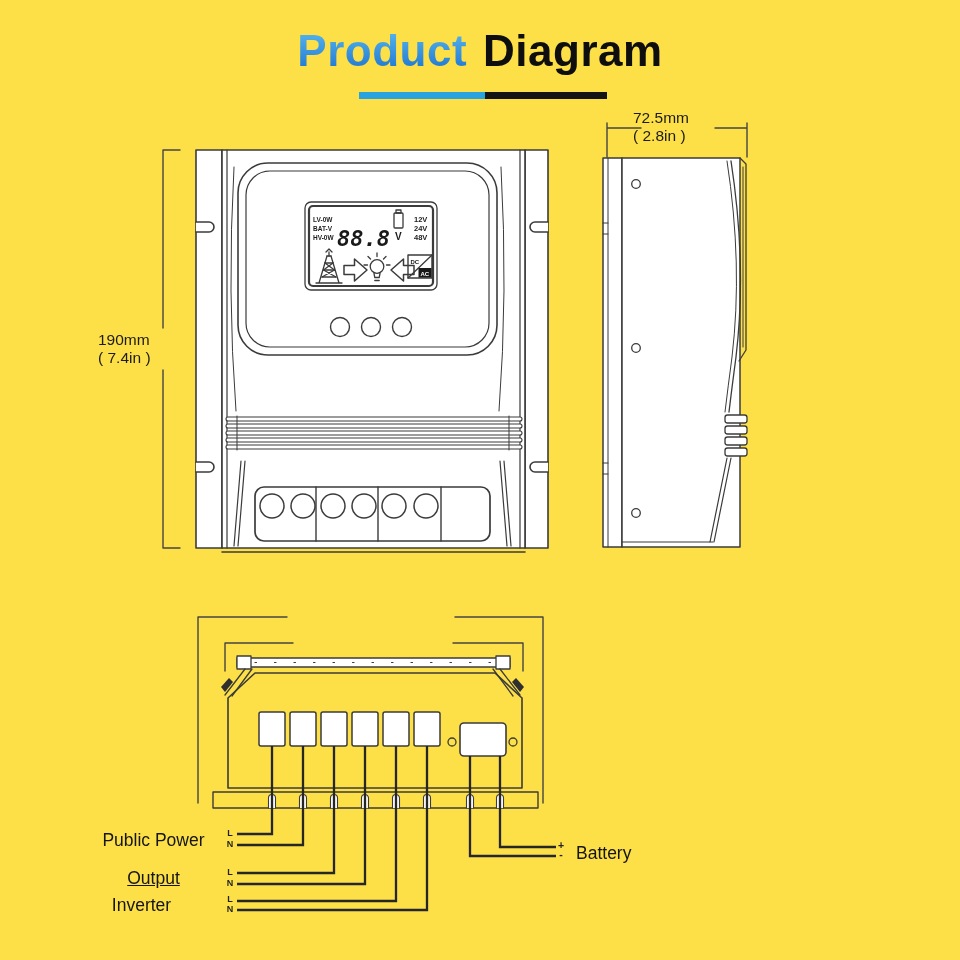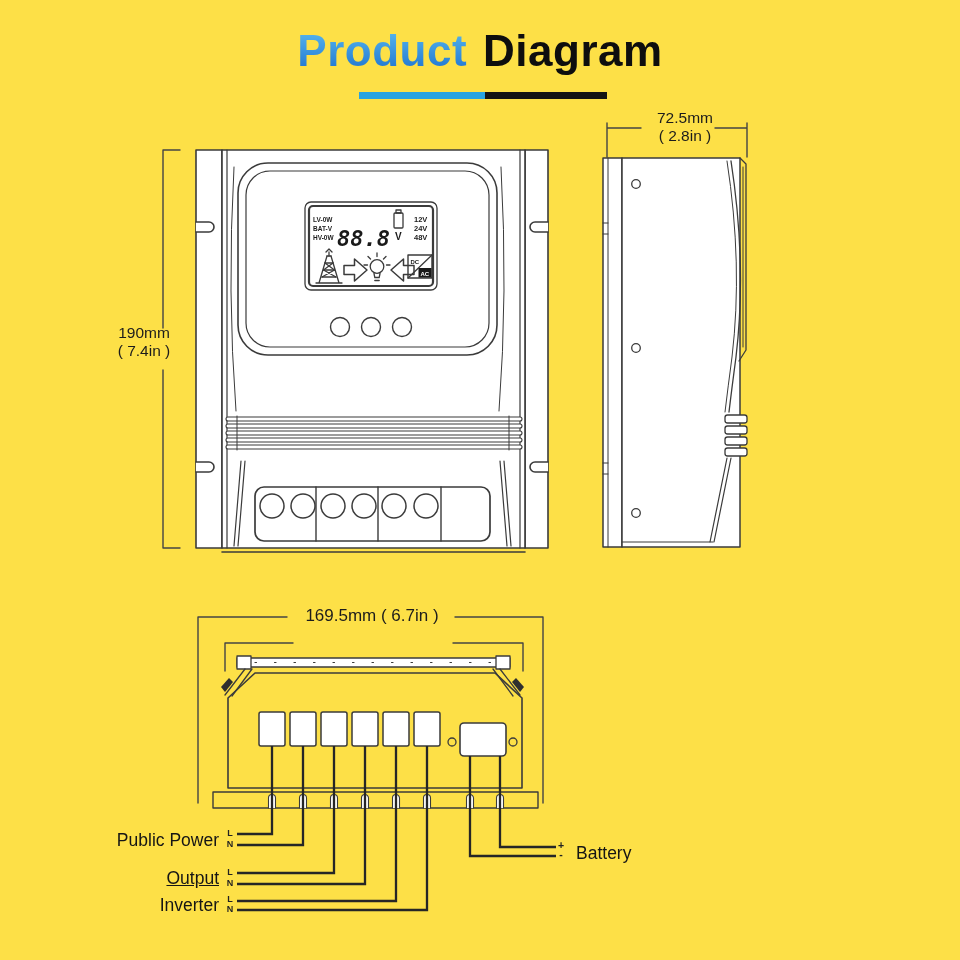--- a/index.html
+++ b/index.html
@@ -9,26 +9,26 @@
   
   .title{position:absolute;top:26px;left:0;width:100%;text-align:center;
          font-size:44px;font-weight:bold;letter-spacing:.5px;}
   .title .w-blue{background:linear-gradient(180deg,#5cbdf0 0%,#1a6fce 100%);
          -webkit-background-clip:text;background-clip:text;color:transparent;}
   .title .w-black{color:#0e0e0e;margin-left:16px;}
   .rule{position:absolute;top:92px;height:7px;}
   .rule.blue{left:359px;width:126px;background:#29a3e0;}
   .rule.black{left:485px;width:122px;background:#141414;}
   
-  .dim{position:absolute;color:#1c1c1c;text-align:center;}
+  .dim{position:absolute;color:#1c1c1c;text-align:left;}
   .dim-2line{font-size:15.5px;line-height:18px;}
   .dim-1line{font-size:17px;line-height:19px;white-space:nowrap;}
   
   .port-label{position:absolute;font-size:17.5px;color:#151515;white-space:nowrap;text-align:center;}
-  .ra{width:131px;text-align:right;}
+  .ra{width:131px;text-align:center;}
   .ln{position:absolute;width:12px;font-size:9px;font-weight:bold;line-height:11px;
       color:#222;text-align:center;}
   .sign{position:absolute;width:12px;font-size:10.5px;font-weight:bold;line-height:8.5px;
       color:#222;text-align:center;}
   svg{overflow:visible;}
   .lcd-s{font-family:"Liberation Sans",sans-serif;font-size:6.5px;font-weight:bold;fill:#1a1a1a;}
   .lcd-digits{font-family:"DejaVu Sans Mono",monospace;font-size:22px;font-weight:bold;
       font-style:italic;fill:#1a1a1a;}
   .lcd-v{font-family:"Liberation Sans",sans-serif;font-size:10px;font-weight:bold;fill:#1a1a1a;}
   .lcd-volt{font-family:"Liberation Sans",sans-serif;font-size:7.5px;font-weight:bold;fill:#1a1a1a;}
@@ -207,46 +207,42 @@
         <path d="M159,151 V278 H62"></path>
         <path d="M190,151 V289 H62"></path>
         <path d="M221,151 V306 H62"></path>
         <path d="M252,151 V315 H62"></path>
         <path d="M325,161 V252 H381"></path>
         <path d="M295,161 V261 H381"></path>
       </g>
     </g>
   </svg>
 
-  <div class="dim dim-2line" style="left:98px;top:324px;width:92px;">
+  <div class="dim dim-2line" style="left:98px;top:331px;width:92px;">
     <div>190mm</div>
     <div>( 7.4in )</div>
   </div>
   <div class="dim dim-2line" style="left:633px;top:109px;width:104px;">
     <div>72.5mm</div>
     <div>( 2.8in )</div>
-  </div>
-  <div class="dim dim-1line" style="left:240px;top:606px;width:264px;">
-    <span>169.5mm</span>
-    <span>( 6.7in )</span>
   </div>
 
   <div class="port-label ra" style="left:88px;top:830px;">Public Power</div>
   <div class="ln" style="left:224px;top:828px;">
     <div>L</div>
     <div>N</div>
   </div>
 
   <div class="port-label ra" style="left:88px;top:868px;text-decoration:underline;">Output</div>
   <div class="ln" style="left:224px;top:867px;">
     <div>L</div>
     <div>N</div>
   </div>
 
-  <div class="port-label ra" style="left:88px;top:895px;">Inverter</div>
+  <div class="port-label ra" style="left:76px;top:895px;">Inverter</div>
   <div class="ln" style="left:224px;top:895px;line-height:9.5px;">
     <div>L</div>
     <div>N</div>
   </div>
 
   <div class="sign" style="left:555px;top:841px;">
     <div>+</div>
     <div>-</div>
   </div>
   <div class="port-label" style="left:576px;top:843px;">Battery</div>

